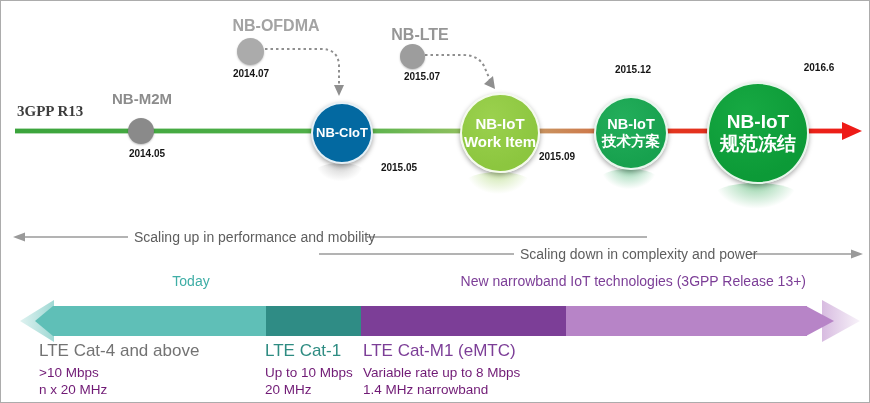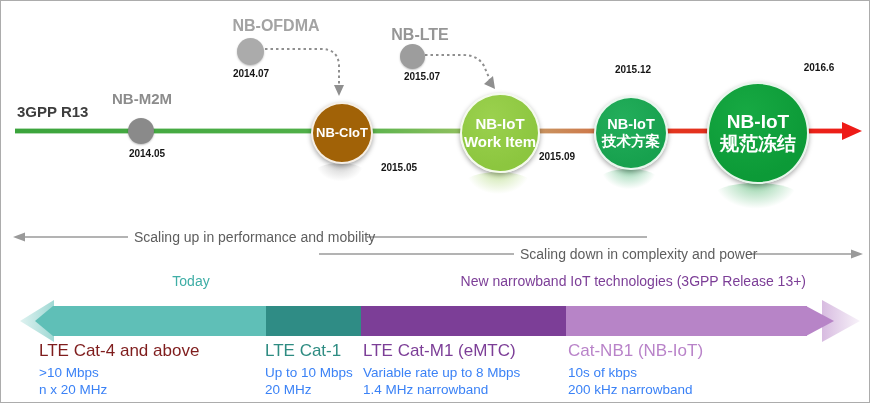--- a/index.html
+++ b/index.html
@@ -6,51 +6,51 @@
   body{font-family:"Liberation Sans","DejaVu Sans",sans-serif;}
   .canvas{position:relative;width:868px;height:401px;border:1px solid #ACACAC;background:#fff;overflow:hidden;}
   .svg-overlay{position:absolute;left:0;top:0;z-index:1;}
 
   
   .dot{position:absolute;border-radius:50%;z-index:2;}
   .dot-small{box-shadow:0 1px 2px rgba(0,0,0,.25);}
   .dot-big{display:flex;flex-direction:column;align-items:center;justify-content:center;
            color:#fff;font-weight:bold;text-align:center;line-height:1.18;
            border:2px solid rgba(255,255,255,.9);box-shadow:0 2px 5px rgba(0,0,0,.35);}
-  .dot-ciot{background:#a16207;font-size:13px;}
+  .dot-ciot{background:#0369a1;font-size:13px;}
   .dot-workitem{background:radial-gradient(circle at 38% 30%, #9BD14E, #8CC63F 70%);font-size:15px;}
   .dot-tech{background:radial-gradient(circle at 38% 30%, #23AE5B, #17A14E 70%);font-size:14.5px;}
   .dot-freeze{background:radial-gradient(circle at 38% 30%, #17A943, #0C9A37 70%);font-size:19px;}
   .reflection{position:absolute;border-radius:50%;z-index:0;}
 
   .milestone-label{position:absolute;font-weight:bold;text-align:center;z-index:3;}
   .date{position:absolute;font-weight:bold;font-size:10px;color:#161616;text-align:center;z-index:3;}
   .gray-label{color:#9A9A9A;font-size:16px;}
-  .track-label{position:absolute;left:16px;top:102px;font-weight:bold;font-size:15px;color:#3D3D3D;z-index:3;}
+  .track-label{position:absolute;left:16px;top:102px;font-weight:bold;font-size:15px;color:#3D3D3D;z-index:3;font-family:Liberation Serif, serif;}
 
   .scale-text{position:absolute;font-size:14px;color:#5E5E5E;z-index:3;}
 
   
   .band-heading{position:absolute;font-size:14px;text-align:center;z-index:3;}
   .seg{position:absolute;top:305px;height:30px;z-index:2;}
   .seg1{left:34px;width:231px;background:#5FBFB7;clip-path:polygon(18px 0,100% 0,100% 100%,18px 100%,0 50%);}
   .seg2{left:265px;width:95px;background:#2F8C85;}
   .seg3{left:360px;width:205px;background:#7C3E97;}
   .seg4{left:565px;width:241px;background:#B784C7;}
   .seg-tip{left:805px;width:28px;background:#B784C7;clip-path:polygon(0 0,100% 50%,0 100%);}
   .fade-left{position:absolute;left:19px;top:299px;width:34px;height:42px;z-index:1;
              clip-path:polygon(0 50%,100% 0,100% 100%);
              background:linear-gradient(to right,rgba(95,191,183,.2),rgba(95,191,183,.6));}
   .fade-right{position:absolute;left:821px;top:299px;width:38px;height:42px;z-index:1;
               clip-path:polygon(0 0,100% 50%,0 100%);
               background:linear-gradient(to right,rgba(183,132,199,.55),rgba(183,132,199,.1));}
 
   .spec-col{position:absolute;top:340px;z-index:3;}
   .spec-title{font-size:17px;margin-bottom:3px;}
-  .spec-line{font-size:13.5px;color:#3b82f6;line-height:1.28;}
+  .spec-line{font-size:13.5px;color:#701a75;line-height:1.28;}
 </style>
 </head>
 <body>
 
 <div class="canvas">
 
   <svg class="svg-overlay" width="868" height="401">
     <defs>
       <linearGradient id="tl" gradientUnits="userSpaceOnUse" x1="14" y1="0" x2="861" y2="0">
         <stop offset="0" stop-color="#3BA43C"></stop>
@@ -128,33 +128,28 @@
 
   <div class="fade-left"></div>
   <div class="seg seg1"></div>
   <div class="seg seg2"></div>
   <div class="seg seg3"></div>
   <div class="seg seg4"></div>
   <div class="seg seg-tip"></div>
   <div class="fade-right"></div>
 
   <div class="spec-col" style="left:38px;">
-    <div class="spec-title" style="color:#7f1d1d;">LTE Cat-4 and above</div>
+    <div class="spec-title" style="color:#737373;">LTE Cat-4 and above</div>
     <div class="spec-line">&gt;10 Mbps</div>
     <div class="spec-line">n x 20 MHz</div>
   </div>
   <div class="spec-col" style="left:264px;">
     <div class="spec-title" style="color:#2E8C82;">LTE Cat-1</div>
     <div class="spec-line">Up to 10 Mbps</div>
     <div class="spec-line">20 MHz</div>
   </div>
   <div class="spec-col" style="left:362px;">
     <div class="spec-title" style="color:#7C3E97;">LTE Cat-M1 (eMTC)</div>
     <div class="spec-line">Variable rate up to 8 Mbps</div>
     <div class="spec-line">1.4 MHz narrowband</div>
   </div>
-  <div class="spec-col" style="left:567px;">
-    <div class="spec-title" style="color:#B983C9;">Cat-NB1 (NB-IoT)</div>
-    <div class="spec-line">10s of kbps</div>
-    <div class="spec-line">200 kHz narrowband</div>
-  </div>
 
 </div>
 
 </body></html>

